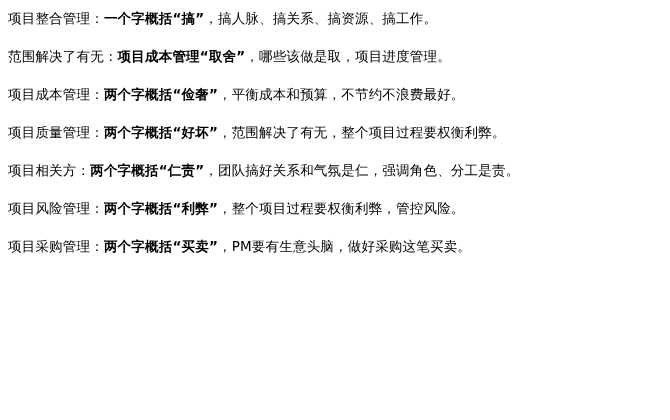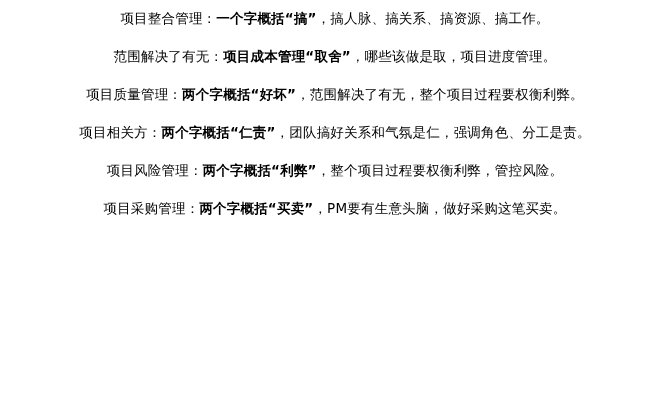--- a/index.html
+++ b/index.html
@@ -17,21 +17,20 @@
   .doc {
     padding: 10px 8px 0 8px;
     box-sizing: border-box;
   }
   .line {
     font-size: 13.5px;
     line-height: 17px;
     margin: 0 0 21px 0;
     white-space: nowrap;
     letter-spacing: 0.2px;
-    text-align: center;
   }
   .line:last-child {
     margin-bottom: 0;
   }
   .lead {
     font-weight: normal;
   }
   .strong {
     font-weight: bold;
   }
@@ -43,20 +42,23 @@
 
   <p class="line">
     <span class="lead">项目整合管理：</span><span class="strong">一个字概括“搞”</span><span class="lead">，搞人脉、搞关系、搞资源、搞工作。</span>
   </p>
 
   <p class="line">
     <span class="lead">范围解决了有无：</span><span class="strong">项目成本管理“取舍”</span><span class="lead">，哪些该做是取，项目进度管理。</span>
   </p>
 
 
+  <p class="line">
+    <span class="lead">项目成本管理：</span><span class="strong">两个字概括“俭奢”</span><span class="lead">，平衡成本和预算，不节约不浪费最好。</span>
+  </p>
 
   <p class="line">
     <span class="lead">项目质量管理：</span><span class="strong">两个字概括“好坏”</span><span class="lead">，范围解决了有无，整个项目过程要权衡利弊。</span>
   </p>
 
   <p class="line">
     <span class="lead">项目相关方：</span><span class="strong">两个字概括“仁责”</span><span class="lead">，团队搞好关系和气氛是仁，强调角色、分工是责。</span>
   </p>
 
 

